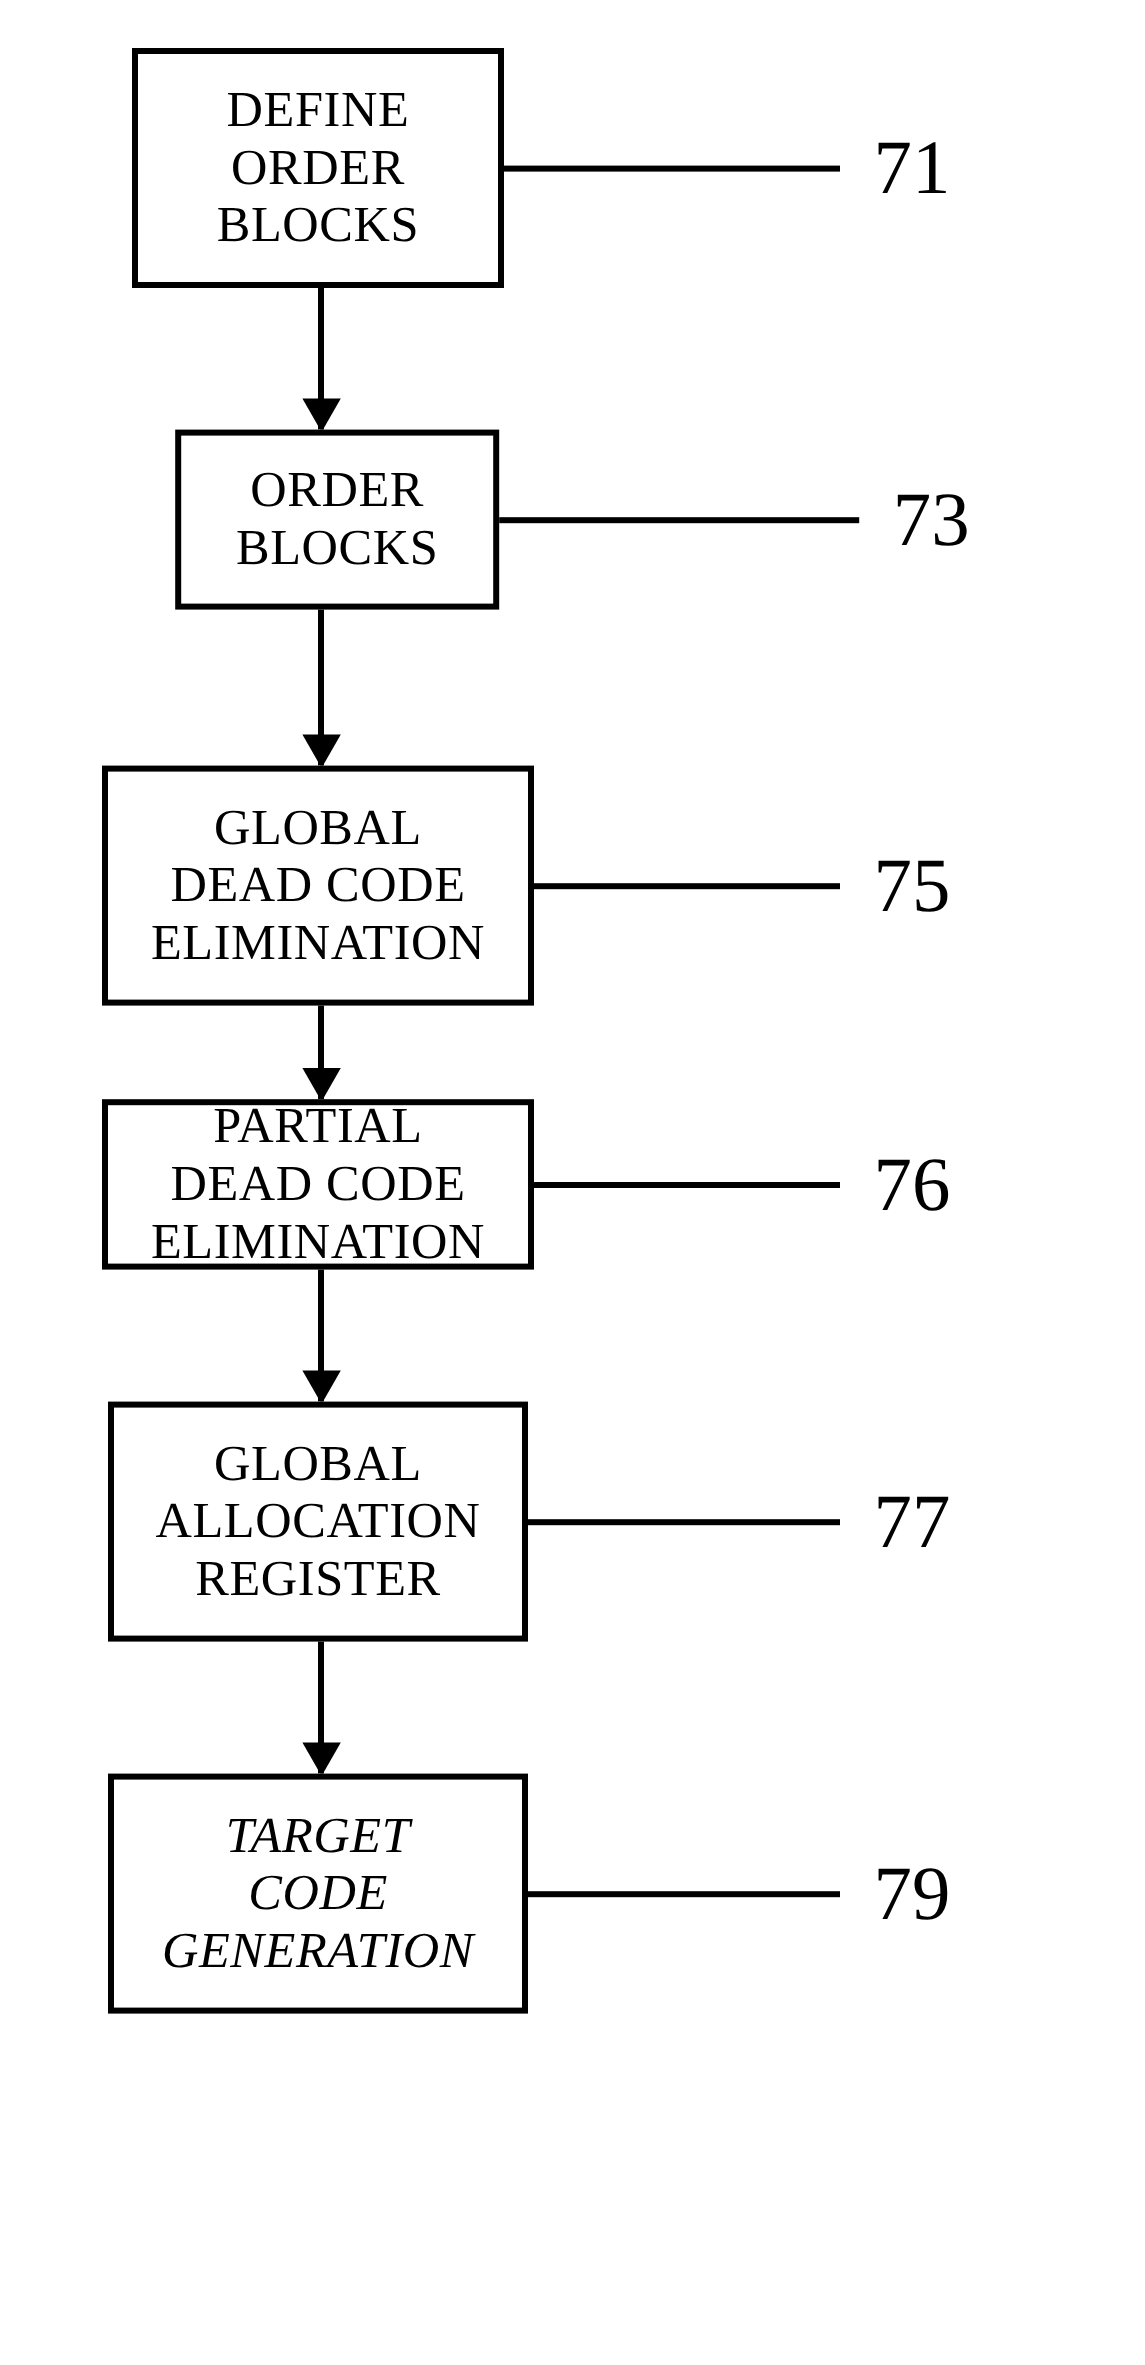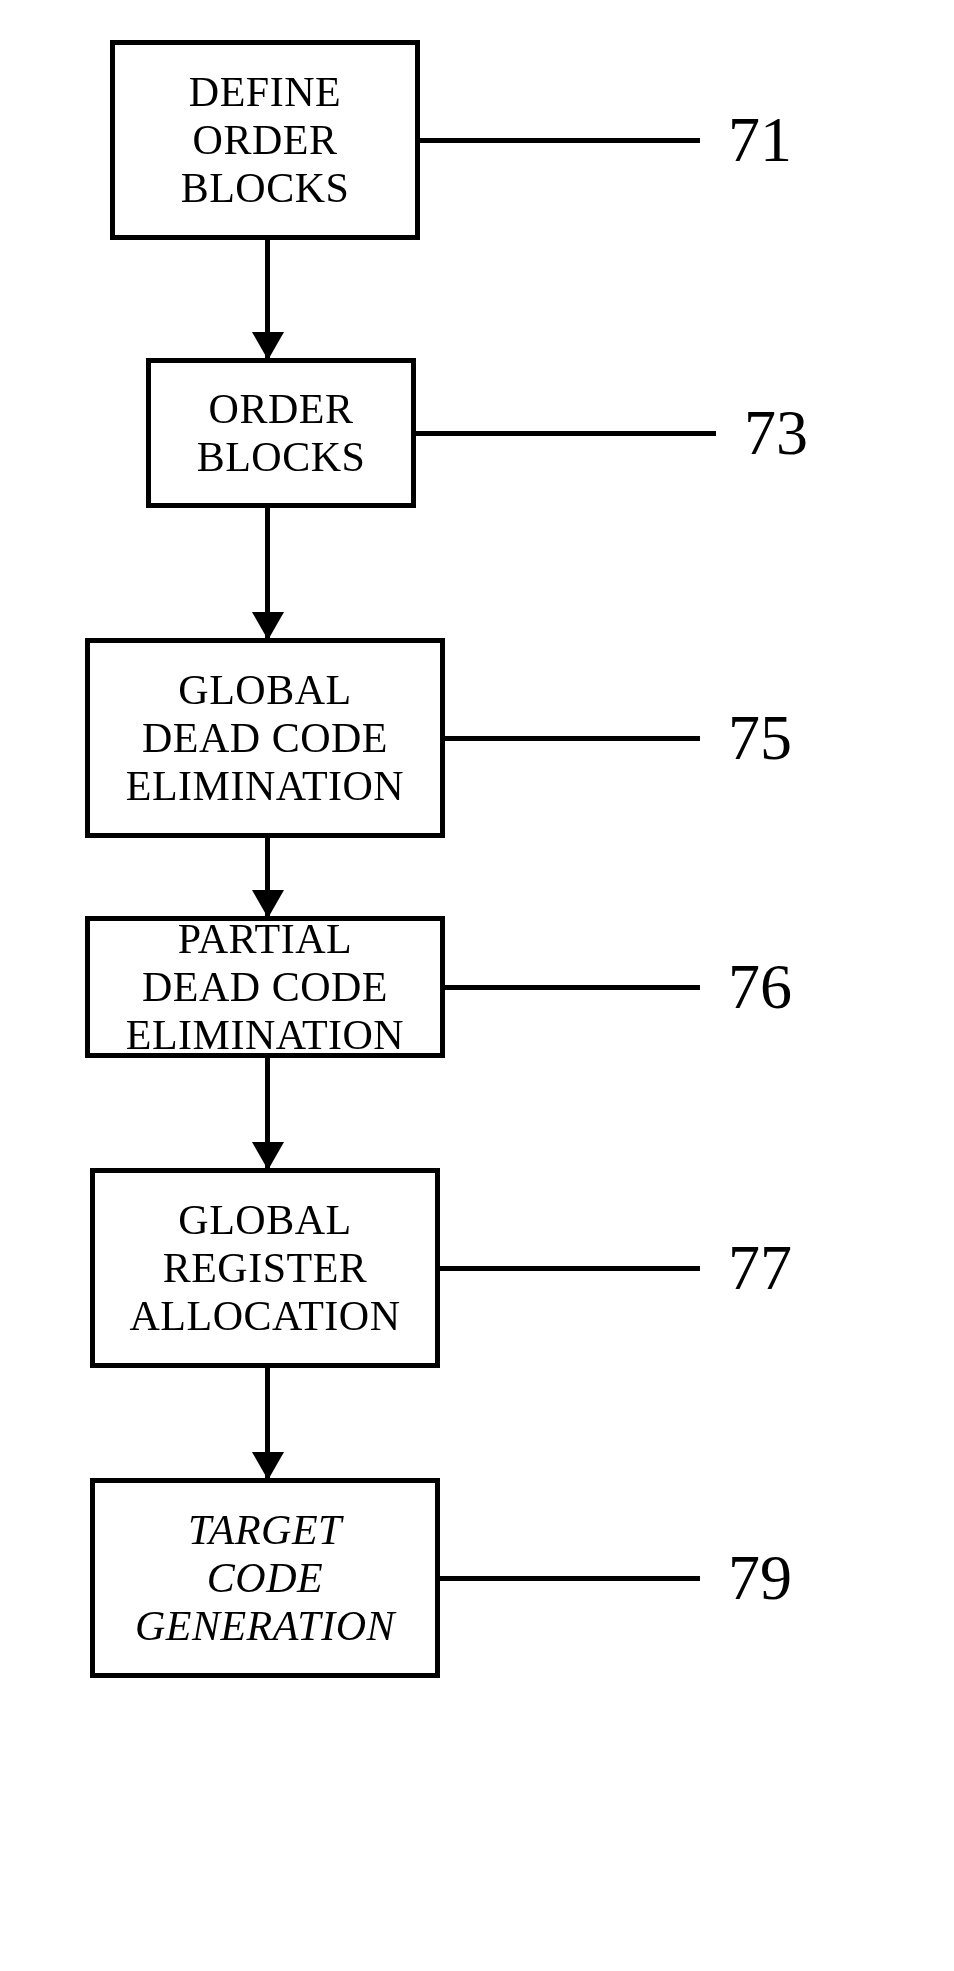--- a/index.html
+++ b/index.html
@@ -113,22 +113,22 @@
       </div>
       <div class="connector" style="width: 255px;"></div>
       <div class="label">76</div>
     </div>
     <div class="arrow-wrap">
       <div class="arrow" style="height: 110px; margin-left: 155px;"></div>
     </div>
     <div class="node-row">
       <div class="box" style="width: 350px; height: 200px; margin-left: -20px;">
         <span class="box-line">GLOBAL</span>
+        <span class="box-line">ALLOCATION</span>
         <span class="box-line">REGISTER</span>
-        <span class="box-line">ALLOCATION</span>
       </div>
       <div class="connector" style="width: 260px;"></div>
       <div class="label">77</div>
     </div>
     <div class="arrow-wrap">
       <div class="arrow" style="height: 110px; margin-left: 155px;"></div>
     </div>
     <div class="node-row">
       <div class="box" style="width: 350px; height: 200px; margin-left: -20px; font-style: italic;">
         <span class="box-line">TARGET</span>

